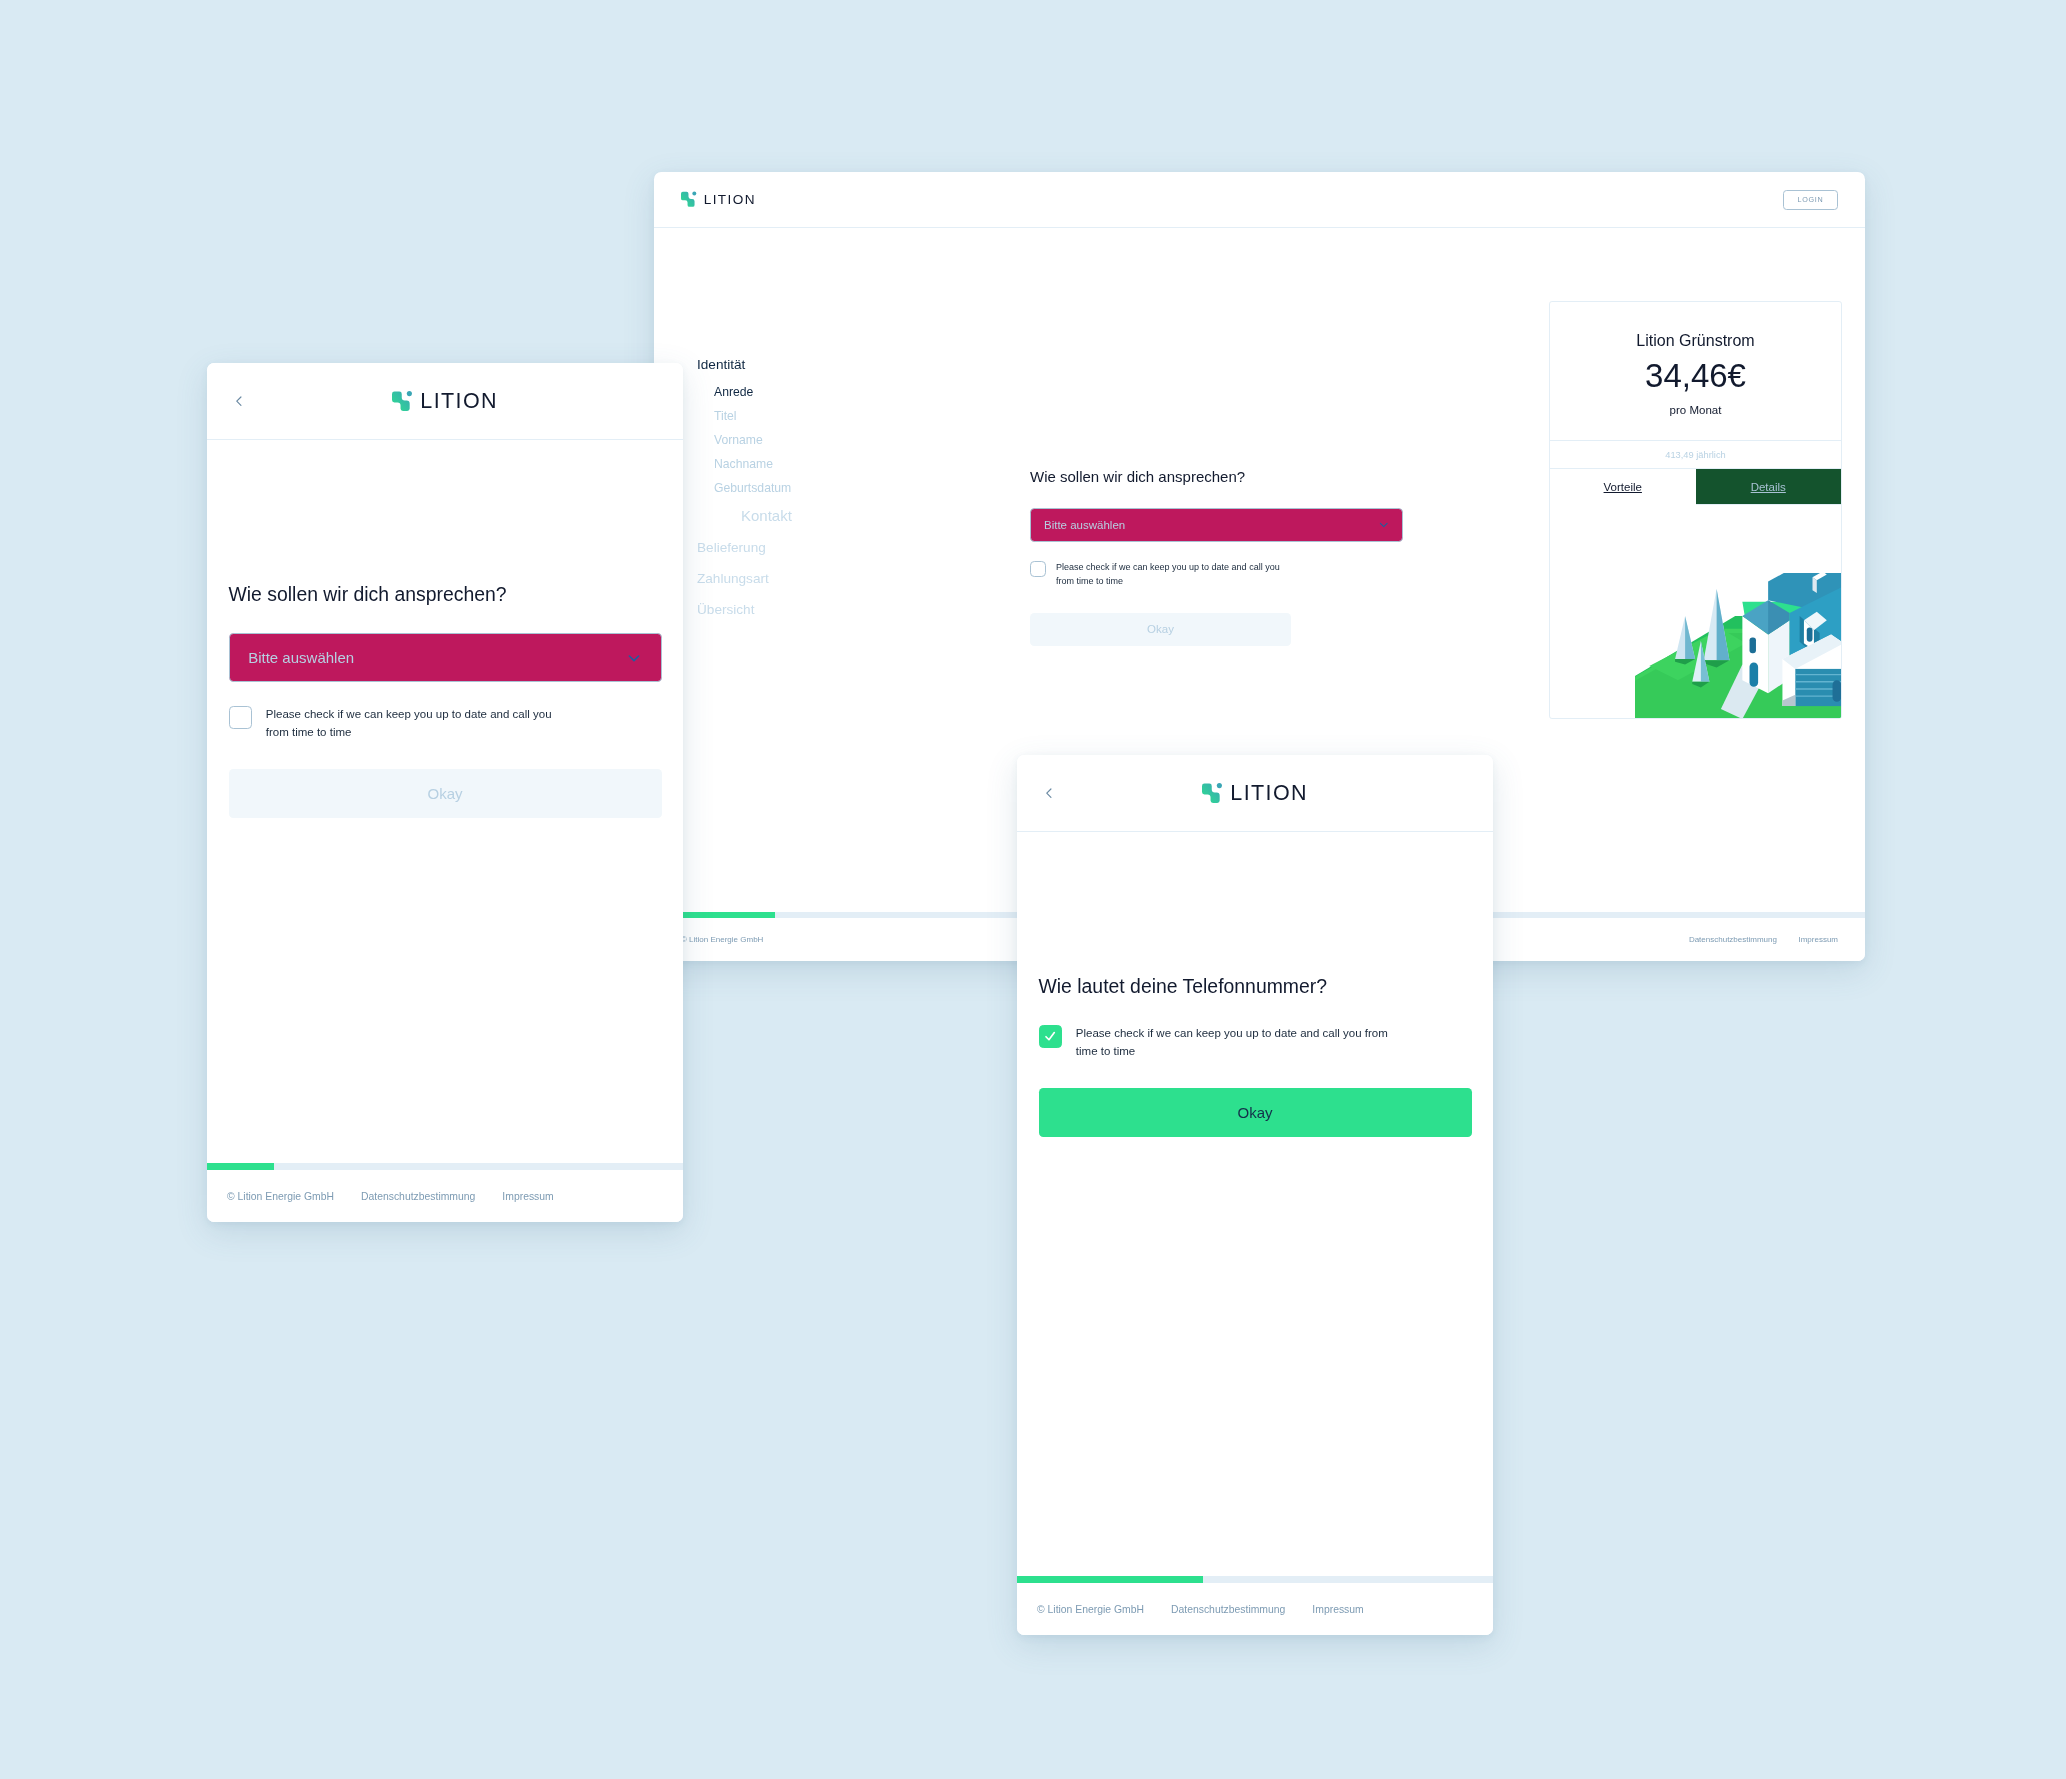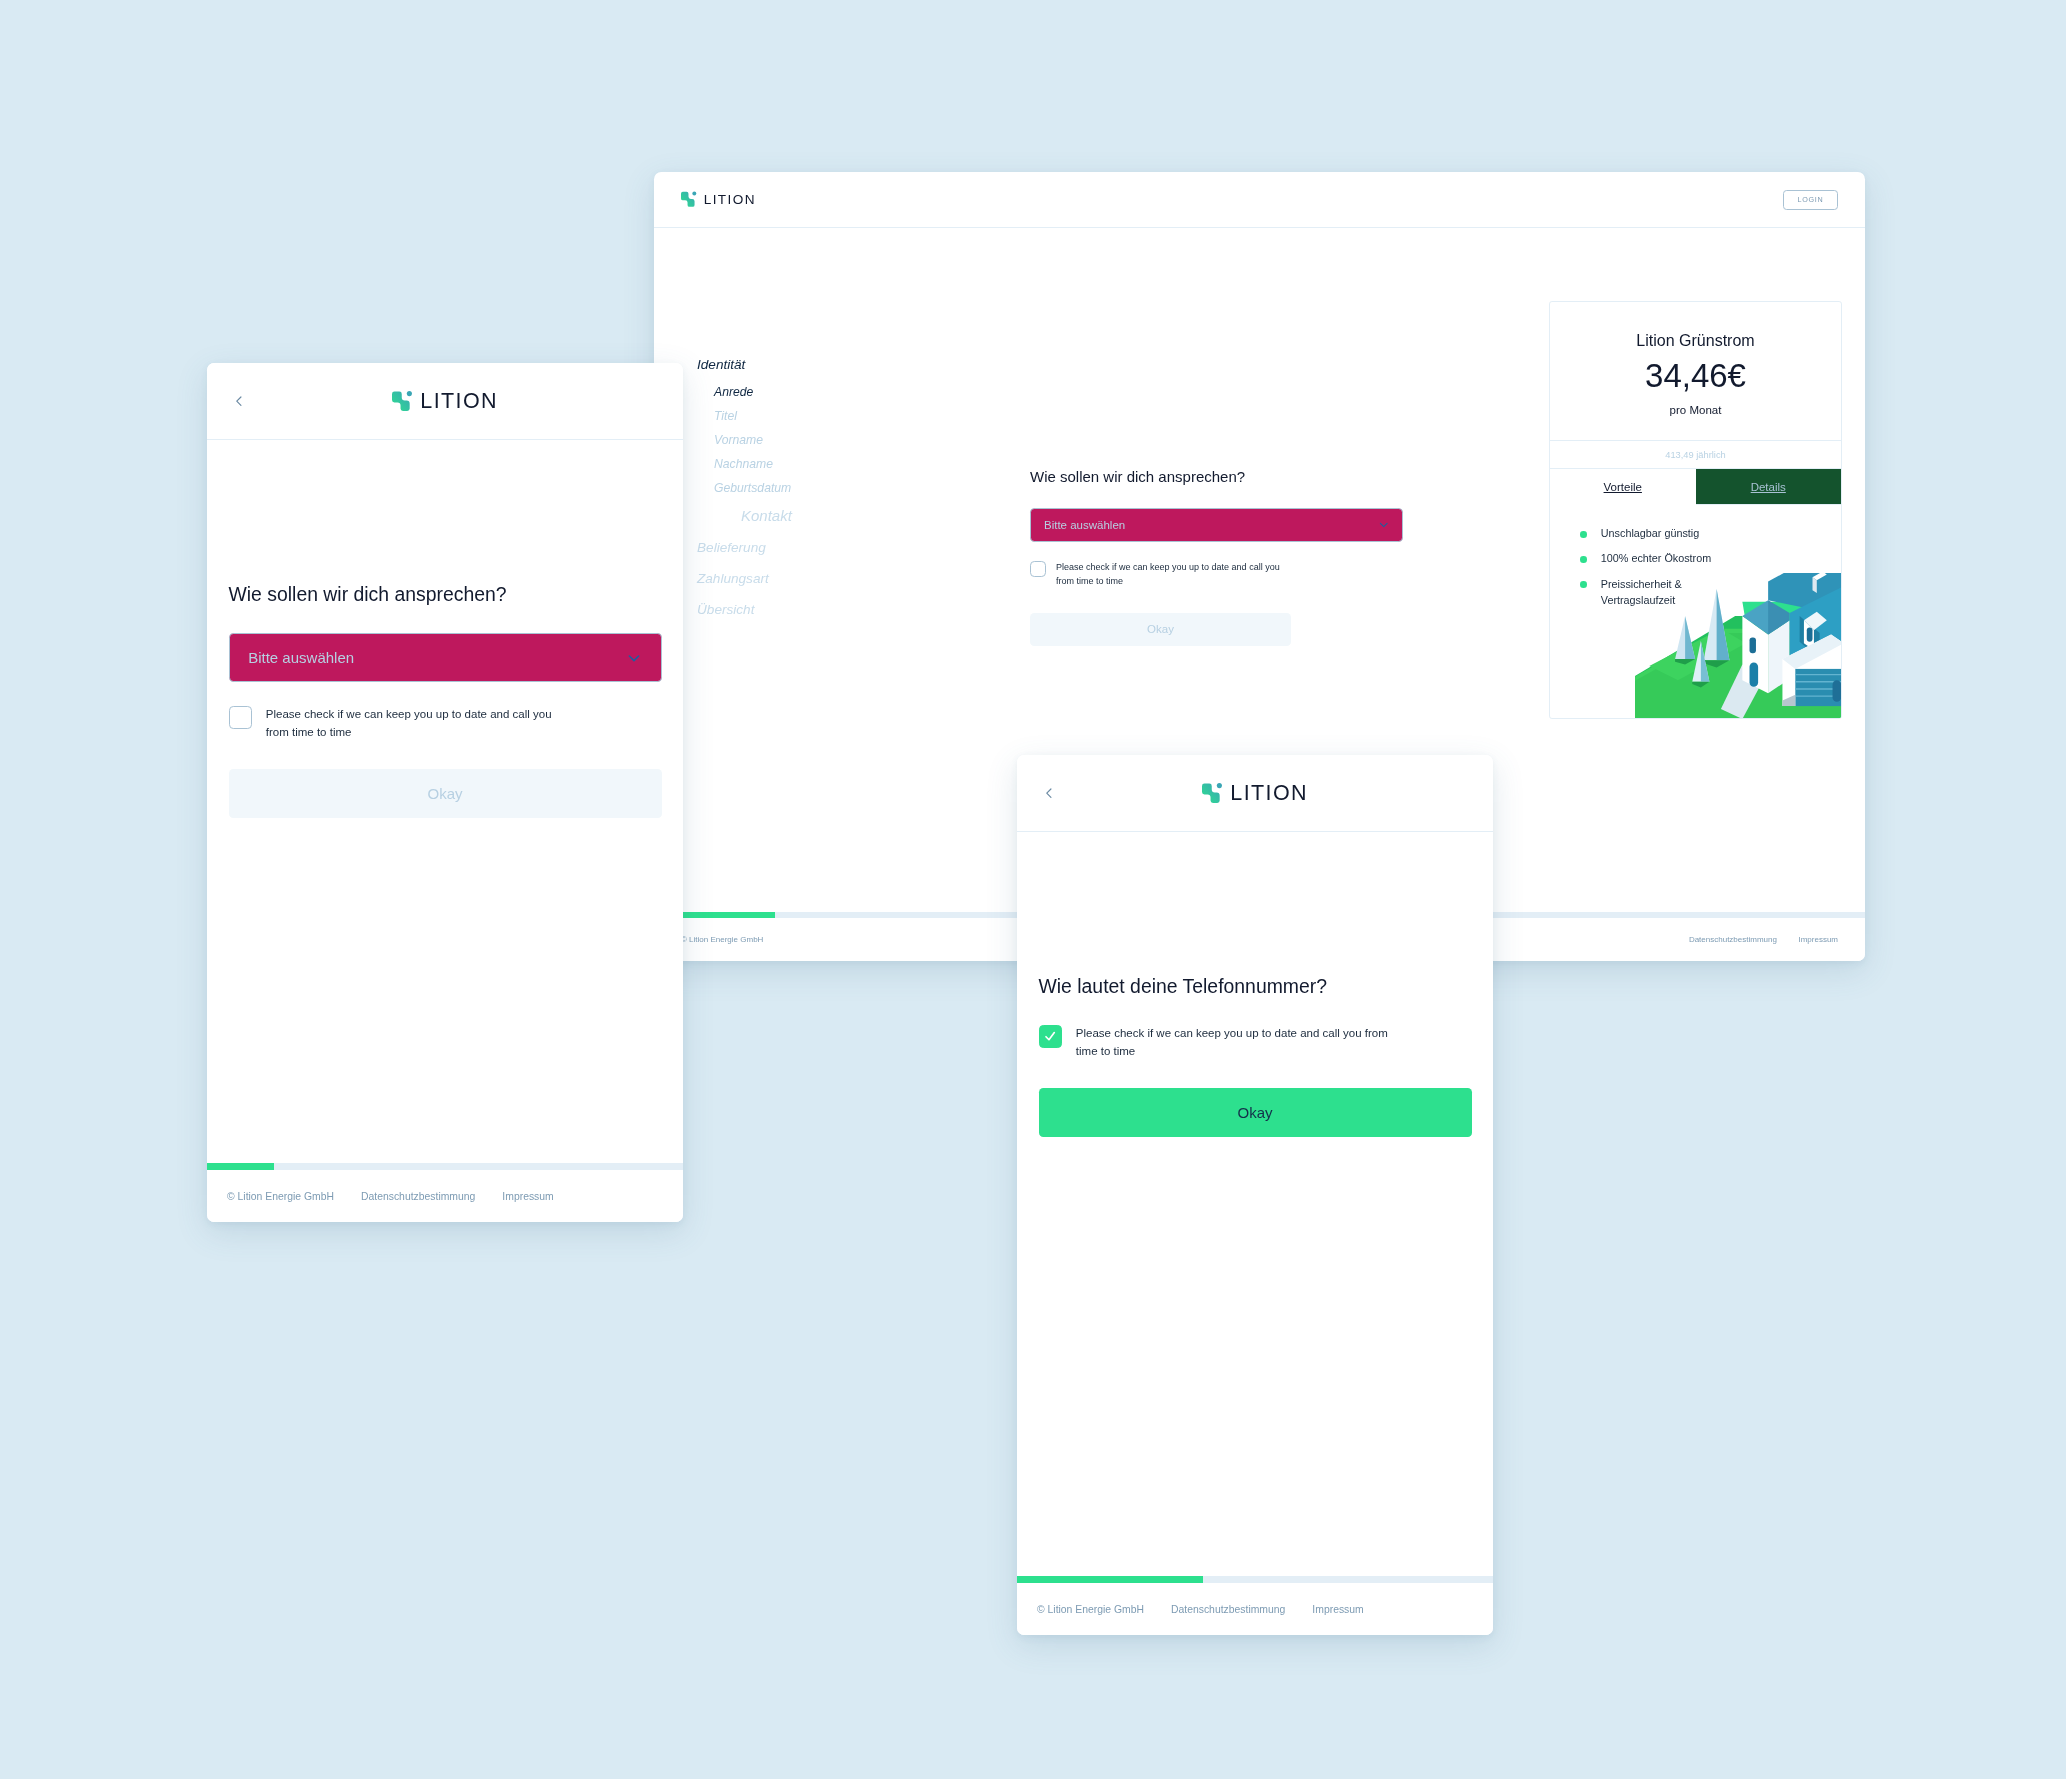--- a/index.html
+++ b/index.html
@@ -100,21 +100,21 @@
     padding: 0 27px;
   }
   .login-btn {
     border: 0.7px solid #a9c2d4;
     border-radius: 3.6px;
     color: #7d9bb3;
     display: flex; align-items: center; justify-content: center;
     letter-spacing: 0.7px;
     cursor: pointer;
   }
-  .d-nav { position: absolute; font-style: italic; }
+  .d-nav { position: absolute; }
   .nav-group { color: #0f2742; font-weight: 400; }
   .nav-group.dim  { color: #c8dcea; }
   .nav-sub { color: #b9d2e3; }
   .nav-sub.active { color: #0f2742; }
 
   .price-card {
     position: absolute;
     border: 0.7px solid #e3eef6;
     border-radius: 2.9px;
     background: #fff;
@@ -246,34 +246,20 @@
 
       <div class="tabs">
         <div class="tab active" style="padding:11.5px 0; font-size:11.5px;">
           <span>Vorteile</span>
         </div>
         <div class="tab inactive" style="padding:11.5px 0; font-size:11.5px;">
           <span>Details</span>
         </div>
       </div>
 
-      <ul class="bullets" style="padding:21.5px 0 0 30px;">
-        <li style="margin-bottom:13px; font-size:10.8px;">
-          <span class="dot" style="width:6.5px;height:6.5px;margin:4.3px 14.3px 0 0;"></span>
-          <span>Unschlagbar günstig</span>
-        </li>
-        <li style="margin-bottom:13px; font-size:10.8px;">
-          <span class="dot" style="width:6.5px;height:6.5px;margin:4.3px 14.3px 0 0;"></span>
-          <span>100% echter Ökostrom</span>
-        </li>
-        <li style="font-size:10.8px;">
-          <span class="dot" style="width:6.5px;height:6.5px;margin:4.3px 14.3px 0 0;"></span>
-          <span style="display:inline-block; max-width:122px; line-height:1.45;">Preissicherheit &amp; Vertragslaufzeit</span>
-        </li>
-      </ul>
 
       <div class="illo" style="left:85px; top:271px; width:209px; height:146px;">
         <svg width="209" height="146" viewBox="0 0 292 204">
           <polygon points="-10,150 140,60 300,60 300,204 -10,204" fill="#22c05e"></polygon>
           <polygon points="150,40 300,40 300,70 155,70" fill="#2de08e"></polygon>
           <polygon points="-10,150 120,78 300,78 300,204 -10,204" fill="#3dd35f"></polygon>
           <polygon points="-10,156 120,84 300,84 300,204 -10,204" fill="#2bb94f" opacity="0.35"></polygon>
           <polygon points="120,78 155,98 60,150 20,130" fill="#3dd35f"></polygon>
 
           <polygon points="70,60 84,120 56,120" fill="#cfe6f2"></polygon>

